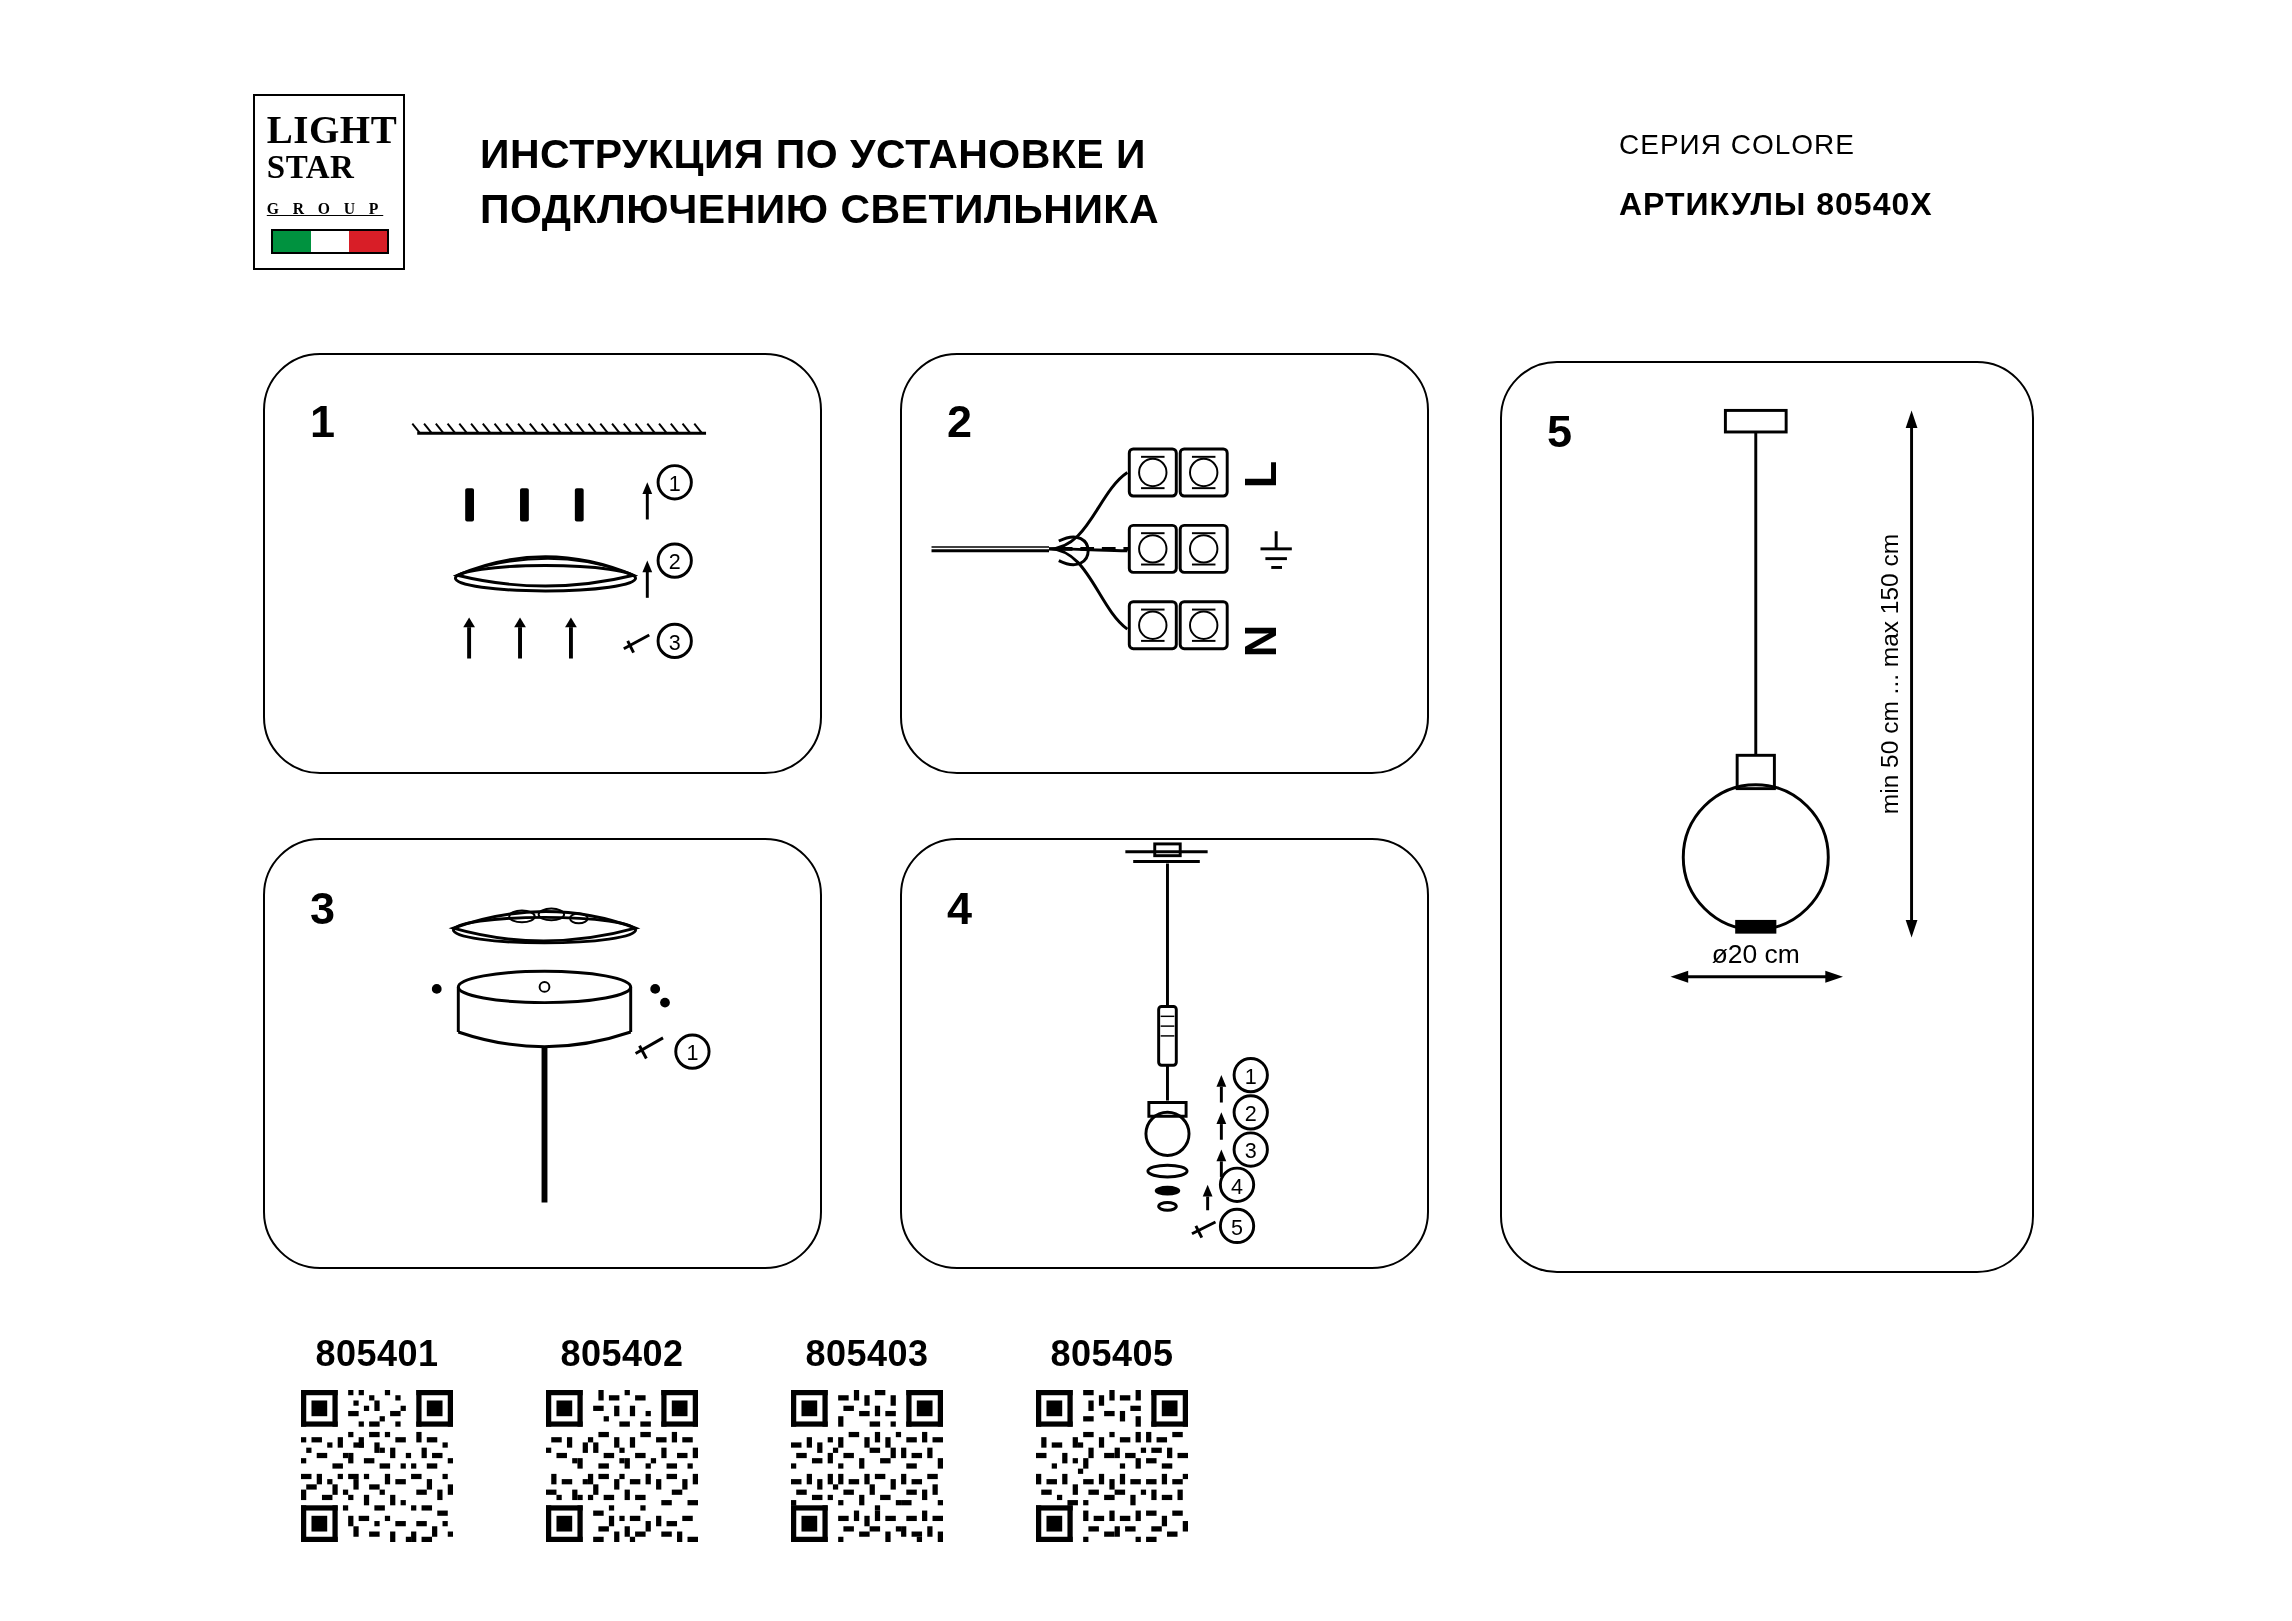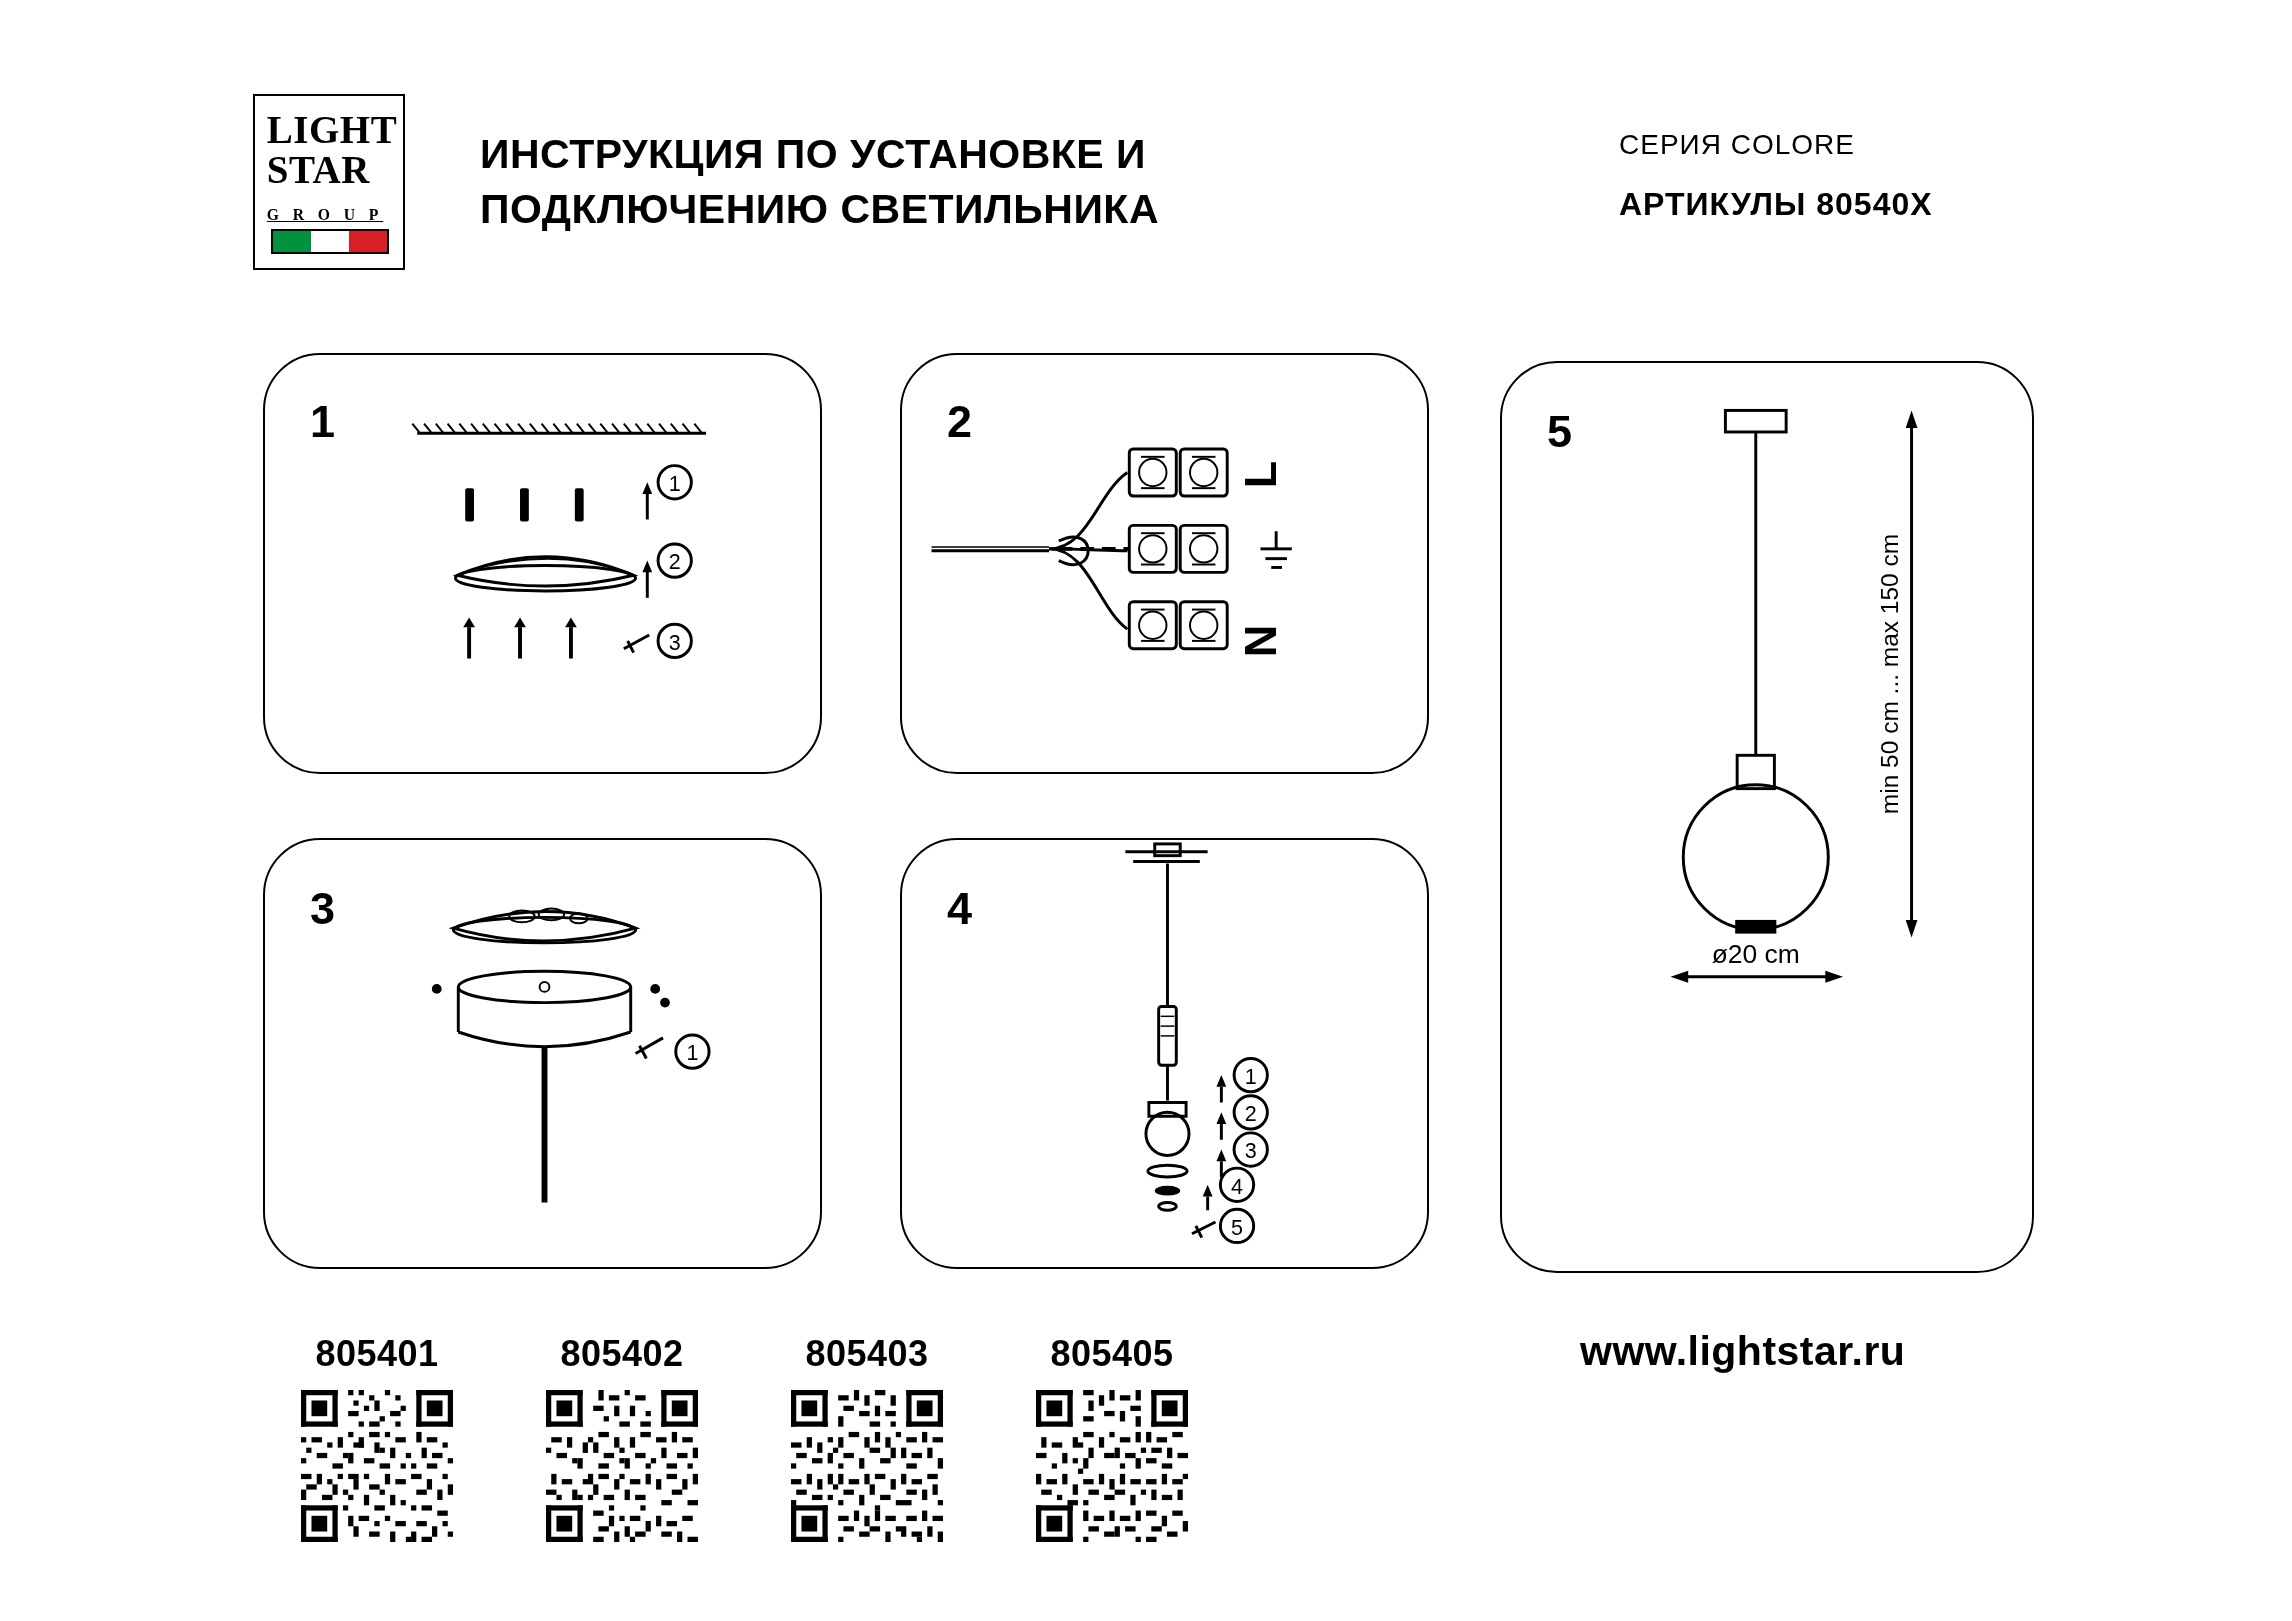--- a/index.html
+++ b/index.html
@@ -36,21 +36,21 @@
     position: absolute;
     left: 0; top: 0;
     width: 100%;
     padding: 13.7px 0 0 11.8px;
     box-sizing: border-box;
     font-family: "Liberation Serif", serif;
     font-weight: bold;
     line-height: 1.04;
   }
   .logo-line1 { font-size: 39px; letter-spacing: 0.5px; }
-  .logo-line2 { font-size: 39px; letter-spacing: 0.5px; }
+  .logo-line2 { font-size: 33px; letter-spacing: 0.5px; }
   .logo-line3 { font-size: 15.7px; letter-spacing: 4.9px; margin-top: 16px; text-decoration: underline; }
   .logo-flag {
     position: absolute;
     left: 15.7px;
     bottom: 13.7px;
     width: 118px;
     height: 25.5px;
     border: 2px solid #000;
     box-sizing: border-box;
     display: flex;
@@ -835,16 +835,15 @@
       <rect x="22" y="26" width="2" height="1"></rect>
         <rect x="25" y="27" width="2" height="1"></rect>
         <rect x="28" y="25" width="1" height="2"></rect>
       <rect x="21" y="28" width="2" height="1"></rect>
       <rect x="8" y="10" width="1" height="1"></rect>
         <rect x="8" y="15" width="1" height="1"></rect>
         <rect x="20" y="11" width="1" height="1"></rect>
     </g>
   </svg>
 
-  <div class="site">www.lightstar.ru</div>
 
 </div>
 
 
 </body></html>

